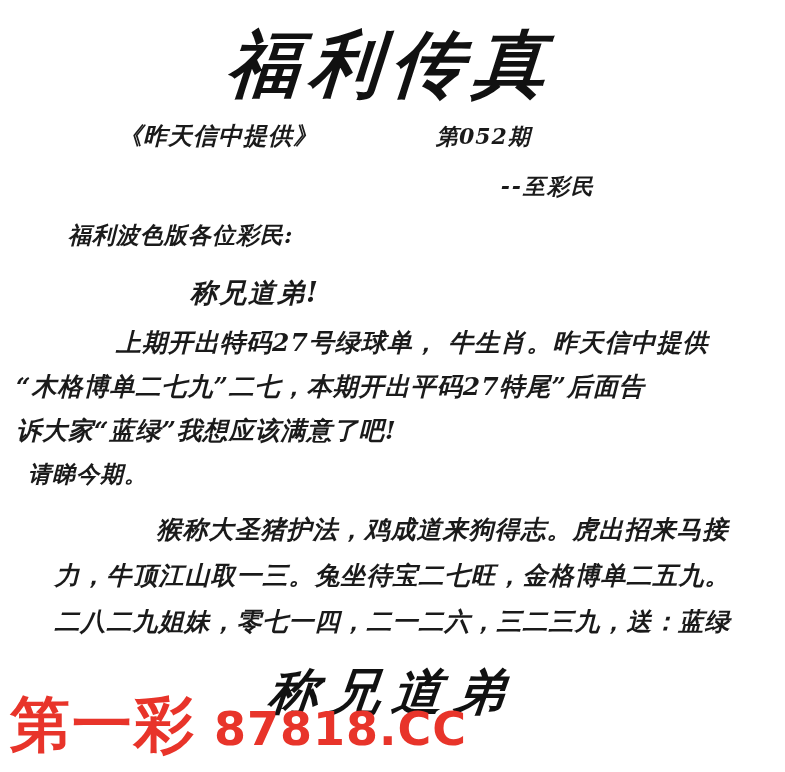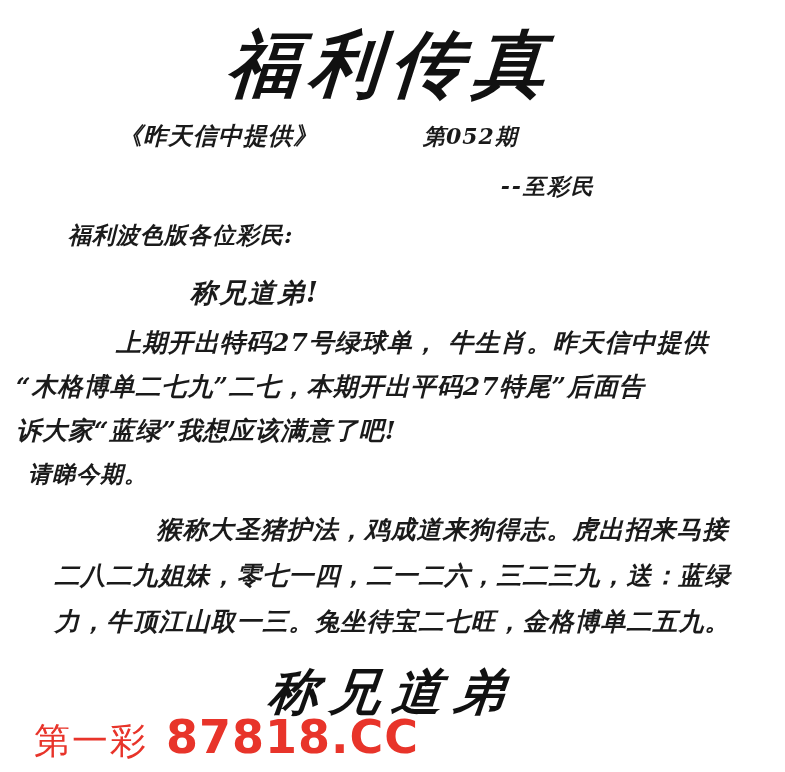--- a/index.html
+++ b/index.html
@@ -49,21 +49,21 @@
     top: 0;
     font-family: "DejaVu Serif", "Liberation Serif", serif;
     font-size: 24px;
     font-style: italic;
     font-weight: bold;
     letter-spacing: 1px;
     color: #1a1a1a;
   }
   .sub-right {
     position: absolute;
-    left: 423px;
+    left: 436px;
     top: 2px;
     font-family: "DejaVu Serif", "Liberation Serif", serif;
     font-size: 22px;
     font-weight: bold;
     font-style: italic;
     letter-spacing: 1px;
     color: #1a1a1a;
   }
 
   .signature-line {
@@ -163,25 +163,24 @@
   .brand {
     position: absolute;
     left: 10px;
     bottom: 6px;
     display: flex;
     align-items: baseline;
     gap: 18px;
   }
   .brand-cn {
     font-family: "DejaVu Sans", "Liberation Sans", sans-serif;
-    font-size: 36px;
-    font-weight: normal;
+    font-size: 60px;
+    font-weight: bold;
     color: #e8342a;
     letter-spacing: 2px;
-    margin-left: 24px;
   }
   .brand-url {
     font-family: "DejaVu Sans", "Liberation Sans", sans-serif;
     font-size: 46px;
     font-weight: bold;
     color: #e8342a;
     letter-spacing: 1px;
   }
 </style>
 </head>
@@ -204,22 +203,22 @@
 
   <div class="body-block">
     <div class="body-line indent">上期开出特码27号绿球单，  牛生肖。昨天信中提供</div>
     <div class="body-line">“木格博单二七九”二七，本期开出平码27特尾”后面告</div>
     <div class="body-line">诉大家“蓝绿”我想应该满意了吧!</div>
     <div class="small-note">请睇今期。</div>
   </div>
 
   <div class="verse-block">
     <div class="verse-line indent">猴称大圣猪护法，鸡成道来狗得志。虎出招来马接</div>
+    <div class="verse-line">力，牛顶江山取一三。兔坐待宝二七旺，金格博单二五九。</div>
     <div class="verse-line">二八二九姐妹，零七一四，二一二六，三二三九，送：蓝绿</div>
-    <div class="verse-line">力，牛顶江山取一三。兔坐待宝二七旺，金格博单二五九。</div>
   </div>
 
   <div class="closing">称兄道弟</div>
 
   <div class="brand">
     <span class="brand-cn">第一彩</span>
     <span class="brand-url">87818.CC</span>
   </div>
 
 </div>

